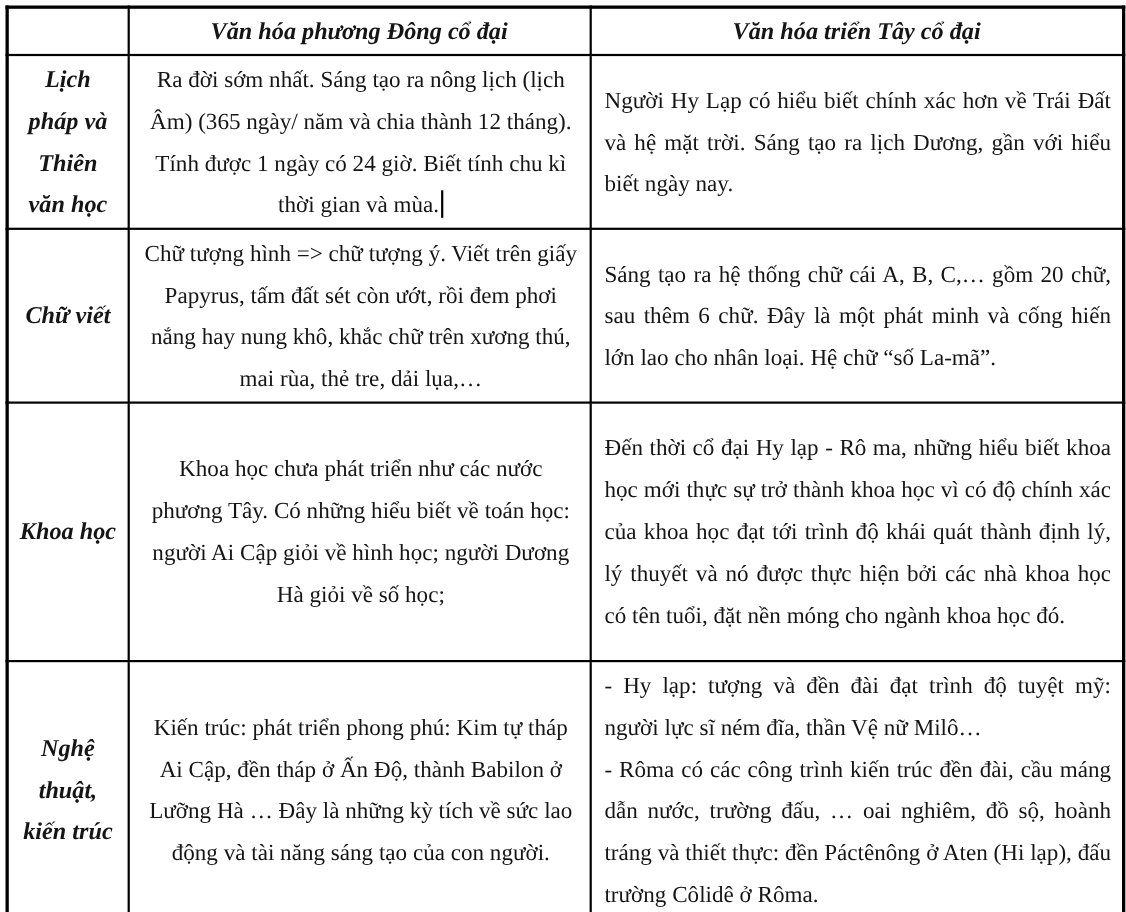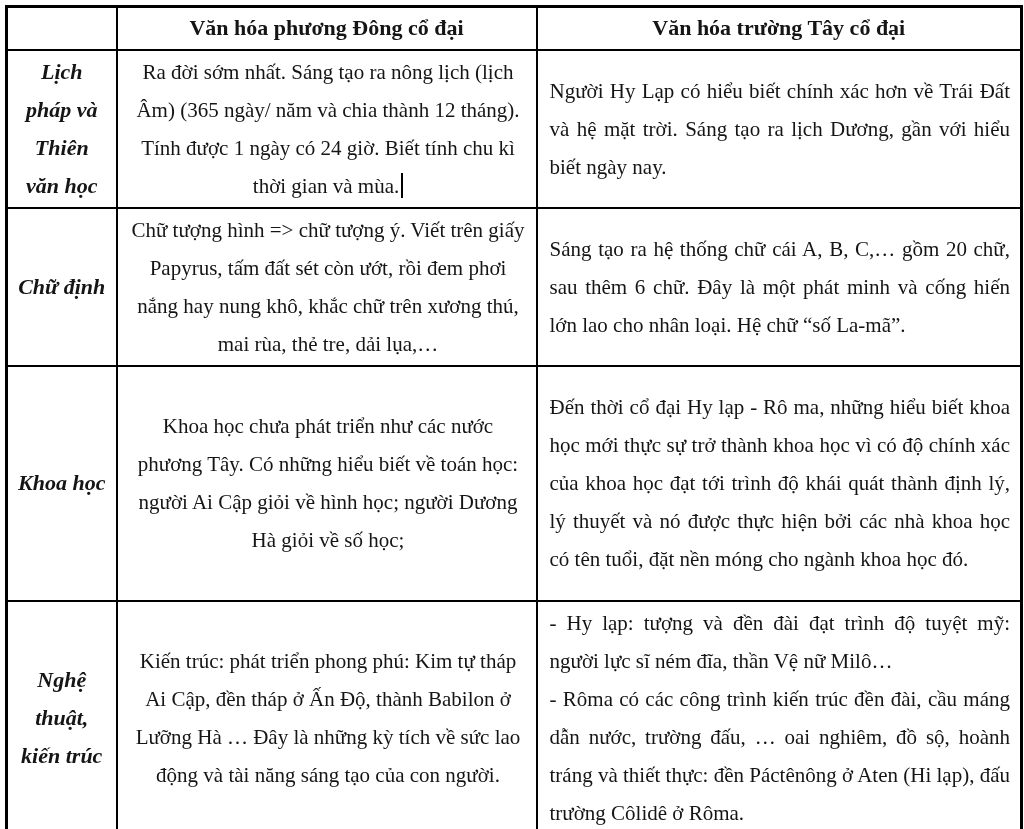--- a/index.html
+++ b/index.html
@@ -23,20 +23,21 @@
     width: 1015px;
     border: 3px solid #000;
   }
   table.cmp td {
     border: 2px solid #000;
     vertical-align: middle;
     overflow: hidden;
   }
   td.hdr {
     font-weight: bold;
+    font-style: italic;
     font-size: 22px;
     text-align: center;
     padding: 2px 4px;
   }
   td.rowlabel {
     font-weight: bold;
     font-style: italic;
     font-size: 22px;
     line-height: 38px;
     text-align: center;
@@ -69,31 +70,31 @@
   <table class="cmp">
     <colgroup>
       <col style="width:110px">
       <col style="width:420px">
       <col style="width:485px">
     </colgroup>
     <tbody>
         <tr style="height:43px">
       <td class="hdr"></td>
       <td class="hdr">Văn hóa phương Đông cổ đại</td>
-      <td class="hdr">Văn hóa trường Tây cổ đại</td>
+      <td class="hdr">Văn hóa triển Tây cổ đại</td>
     </tr>
     <tr style="height:152px">
       <td class="rowlabel">Lịch pháp và Thiên văn học</td>
       <td class="content">
         <span>Ra đời sớm nhất. Sáng tạo ra nông lịch (lịch Âm) (365 ngày/ năm và chia thành 12 tháng). Tính được 1 ngày có 24 giờ. Biết tính chu kì thời gian và mùa.</span><span class="caret"></span>
       </td>
       <td class="content west">Người Hy Lạp có hiểu biết chính xác hơn về Trái Đất và hệ mặt trời. Sáng tạo ra lịch Dương, gần với hiểu biết ngày nay.</td>
     </tr>
     <tr style="height:155px">
-      <td class="rowlabel">Chữ định</td>
+      <td class="rowlabel">Chữ viết</td>
       <td class="content">Chữ tượng hình =&gt; chữ tượng ý. Viết trên giấy Papyrus, tấm đất sét còn ướt, rồi đem phơi nắng hay nung khô, khắc chữ trên xương thú, mai rùa, thẻ tre, dải lụa,…</td>
       <td class="content west">Sáng tạo ra hệ thống chữ cái A, B, C,… gồm 20 chữ, sau thêm 6 chữ. Đây là một phát minh và cống hiến lớn lao cho nhân loại. Hệ chữ “số La-mã”.</td>
     </tr>
     <tr style="height:235px">
       <td class="rowlabel">Khoa học</td>
       <td class="content">Khoa học chưa phát triển như các nước phương Tây. Có những hiểu biết về toán học: người Ai Cập giỏi về hình học; người Dương Hà giỏi về số học;</td>
       <td class="content west">Đến thời cổ đại Hy lạp - Rô ma, những hiểu biết khoa học mới thực sự trở thành khoa học vì có độ chính xác của khoa học đạt tới trình độ khái quát thành định lý, lý thuyết và nó được thực hiện bởi các nhà khoa học có tên tuổi, đặt nền móng cho ngành khoa học đó.</td>
     </tr>
     <tr style="height:235px">
       <td class="rowlabel">Nghệ thuật, kiến trúc</td>

